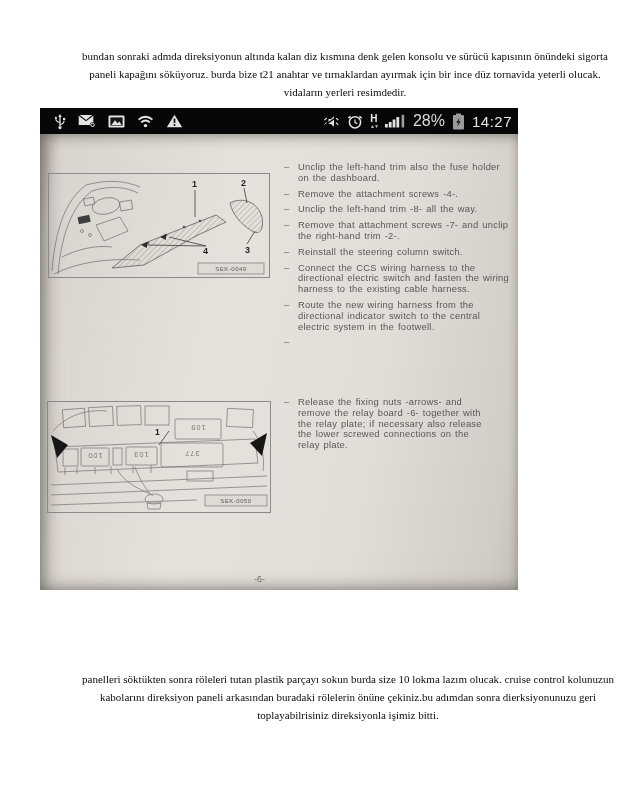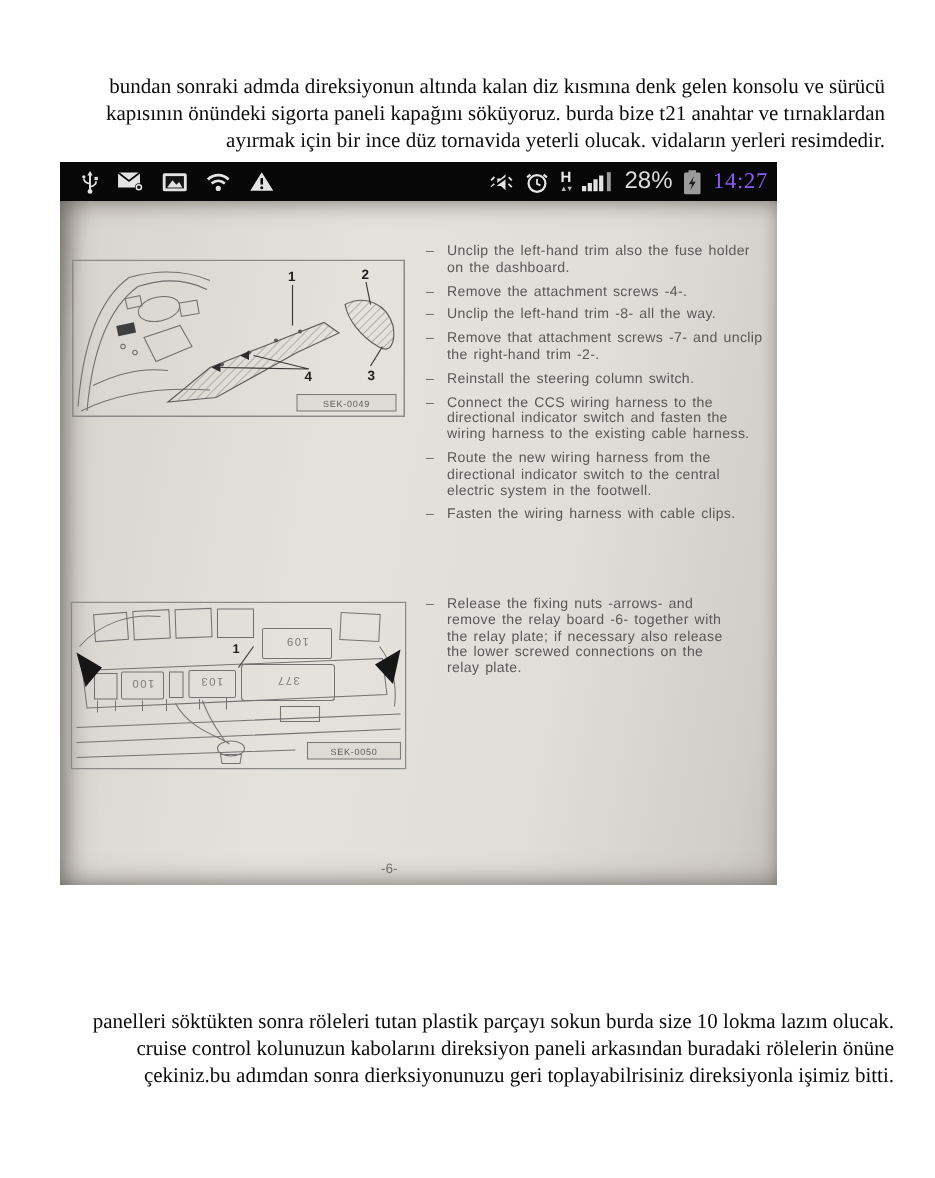--- a/index.html
+++ b/index.html
@@ -1,27 +1,27 @@
 <!DOCTYPE html>
 <html><head>
 <meta charset="utf-8">
 <style>
   html,body{margin:0;padding:0;background:#ffffff;}
   .canvas{position:relative;width:623px;height:785px;background:#fff;overflow:hidden;
           font-family:"Liberation Serif",serif;}
-  .para{position:absolute;color:#0c0c0c;font-size:14px;line-height:18px;text-align:right;}
+  .para{position:absolute;color:#0c0c0c;font-size:11px;line-height:18px;text-align:center;margin-left:28px;}
   .para-top{left:44px;top:36px;width:546px;}
   .para-bottom{left:44px;top:659px;width:552px;}
 
   .phone{position:absolute;left:40px;top:108px;width:478px;height:482px;}
   .statusbar{height:26px;background:#070707;display:flex;align-items:center;
              padding:0 6px 0 14px;gap:12px;}
   .sb-right{margin-left:auto;display:flex;align-items:center;gap:7px;}
   .sb-ic{display:block;}
-  .clock{font-family:Liberation Serif, serif;font-size:15px;color:#8b5cf6;letter-spacing:.5px;}
+  .clock{font-family:Liberation Sans, sans-serif;font-size:15px;color:#e5e5e5;letter-spacing:.5px;}
   .pct{font-family:"Liberation Sans",sans-serif;font-size:16px;color:#dcdcdc;}
   .hnet{display:flex;flex-direction:column;align-items:center;line-height:1;}
   .hnet .h{font-family:"Liberation Sans",sans-serif;font-size:10px;font-weight:bold;color:#e8e8e8;}
   .hnet .arr{font-size:5px;color:#bdbdbd;letter-spacing:-1px;}
 
   .scan{position:relative;height:456px;overflow:hidden;
     background:linear-gradient(100deg,#b8b3ad 0%,#d8d4cf 4%,#e5e2dd 38%,#e1ded9 68%,#d0ccc7 94%,#c3bfba 100%);
     box-shadow:inset 0 10px 14px -8px rgba(100,96,90,.55),
                inset 0 -12px 16px -10px rgba(95,90,85,.6),
                inset 14px 0 18px -10px rgba(50,45,40,.55),
@@ -187,31 +187,30 @@
             <span class="text">Remove that attachment screws -7- and unclip the right-hand trim -2-.</span>
           </div>
 
           <div class="instr-item">
             <span class="bullet">–</span>
             <span class="text">Reinstall the steering column switch.</span>
           </div>
 
           <div class="instr-item">
             <span class="bullet">–</span>
-            <span class="text">Connect the CCS wiring harness to the directional indicator switch and fasten the wiring harness to the existing cable harness.</span>
+            <span class="text">Connect the CCS wiring harness to the directional electric switch and fasten the wiring harness to the existing cable harness.</span>
           </div>
 
           <div class="instr-item">
             <span class="bullet">–</span>
             <span class="text">Route the new wiring harness from the directional indicator switch to the central electric system in the footwell.</span>
           </div>
 
           <div class="instr-item">
             <span class="bullet">–</span>
-            <span class="text">Fasten the wiring harness with cable clips.</span>
           </div>
         </div>
 
       <div class="diagram2">
         <svg width="224" height="112" viewBox="0 0 224 112">
           <rect x="0.5" y="0.5" width="223" height="111" fill="none" stroke="#8a8a8a"></rect>
           <g stroke="#737373" stroke-width="0.7" fill="none">
             <path d="M6 30 C20 14 40 8 60 10"></path>
             <rect x="16" y="8" width="22" height="18" transform="rotate(-4 27 17)"></rect>
             <rect x="42" y="6" width="24" height="19" transform="rotate(-3 54 15)"></rect>

